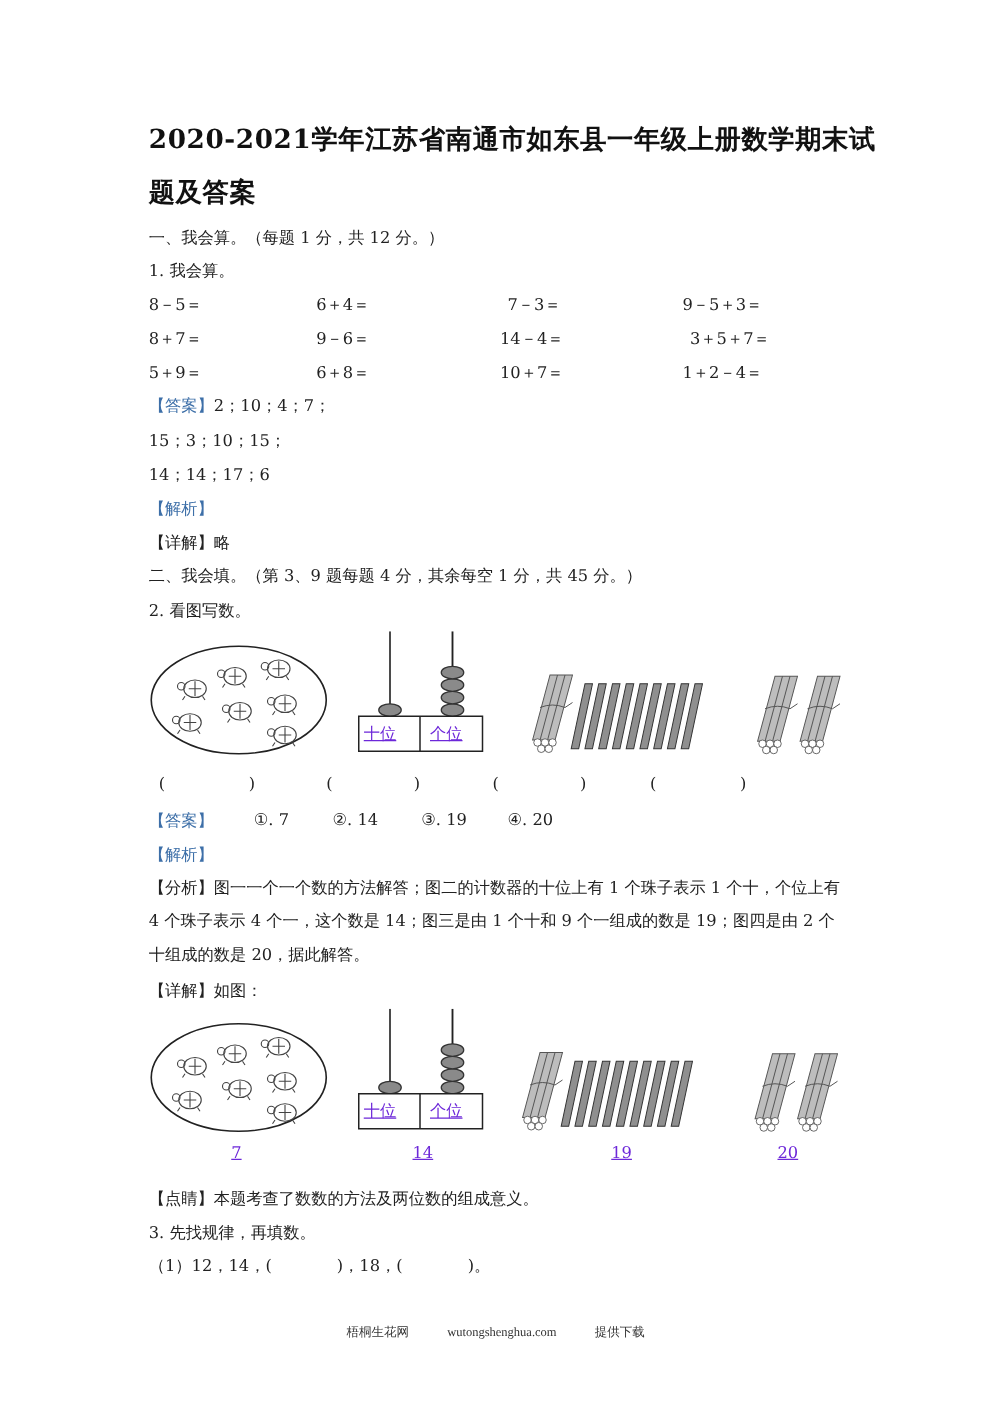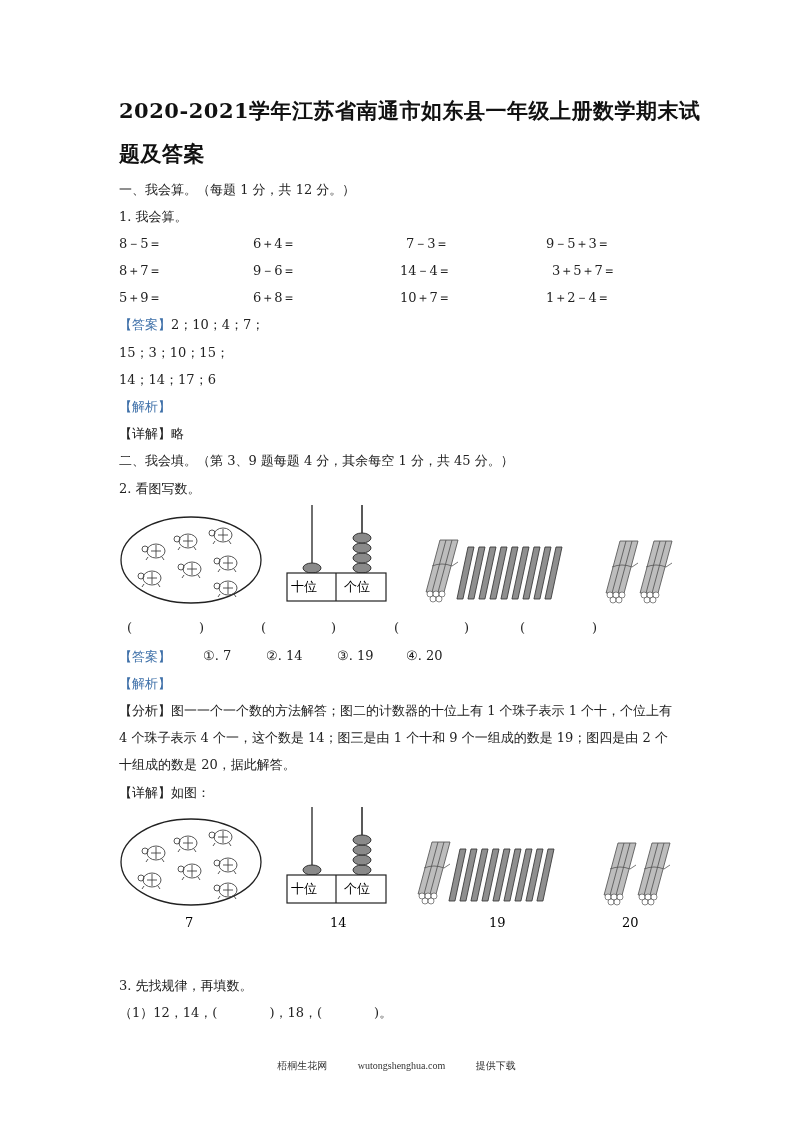--- a/index.html
+++ b/index.html
@@ -6,21 +6,21 @@
   body { width:793px; height:1122px; position:relative; overflow:hidden;
          font-family:"DejaVu Serif","Liberation Serif",serif; color:#1a1a1a; }
   .page { position:absolute; left:0; top:0; width:664px; height:1122px; }
   .title { position:absolute; left:119px; width:560px; font-size:21px; font-weight:bold;
            font-family:"DejaVu Serif",serif; color:#111; letter-spacing:0.5px; white-space:nowrap; }
   .line { position:absolute; left:119px; font-size:13px; white-space:nowrap; color:#222; }
   .tag { color:#3d6fa8; }
   .eq { position:absolute; font-size:13px; white-space:nowrap; color:#222; }
   .para { position:absolute; left:119px; width:560px; font-size:13px; line-height:27px; color:#222; }
   .fig { position:absolute; }
-  .caption { position:absolute; font-size:13px; color:#000000; }
+  .caption { position:absolute; font-size:13px; color:#6d28d9;text-decoration:underline; }
   .footer { position:absolute; top:1059px; left:0; width:793px; text-align:center; font-size:10px; color:#333;
             font-family:"Liberation Serif",serif; }
   .footer span { margin:0 14px; }
   .paren { position:absolute; font-size:13px; color:#222; }
 </style>
 </head>
 <body>
 
 <div class="page">
 
@@ -359,20 +359,23 @@
     </g>
   </svg>
   <div class="caption" style="left:291px; top:880px;">十位</div>
   <div class="caption" style="left:344px; top:880px;">个位</div>
 
   <div class="caption" style="left:185px; top:915px;">7</div>
   <div class="caption" style="left:330px; top:915px;">14</div>
   <div class="caption" style="left:489px; top:915px;">19</div>
   <div class="caption" style="left:622px; top:915px;">20</div>
 
+  <div class="line" style="top:950px;">
+    <span>【点睛】</span><span>本题考查了数数的方法及两位数的组成意义。</span>
+  </div>
   <div class="line" style="top:977px;">3. 先找规律，再填数。</div>
   <div class="line" style="top:1004px;">（1）12，14，(　　　　)，18，(　　　　)。</div>
 
   <div class="footer">
     <span>梧桐生花网</span>
     <span>wutongshenghua.com</span>
     <span>提供下载</span>
   </div>
 </div>
 

